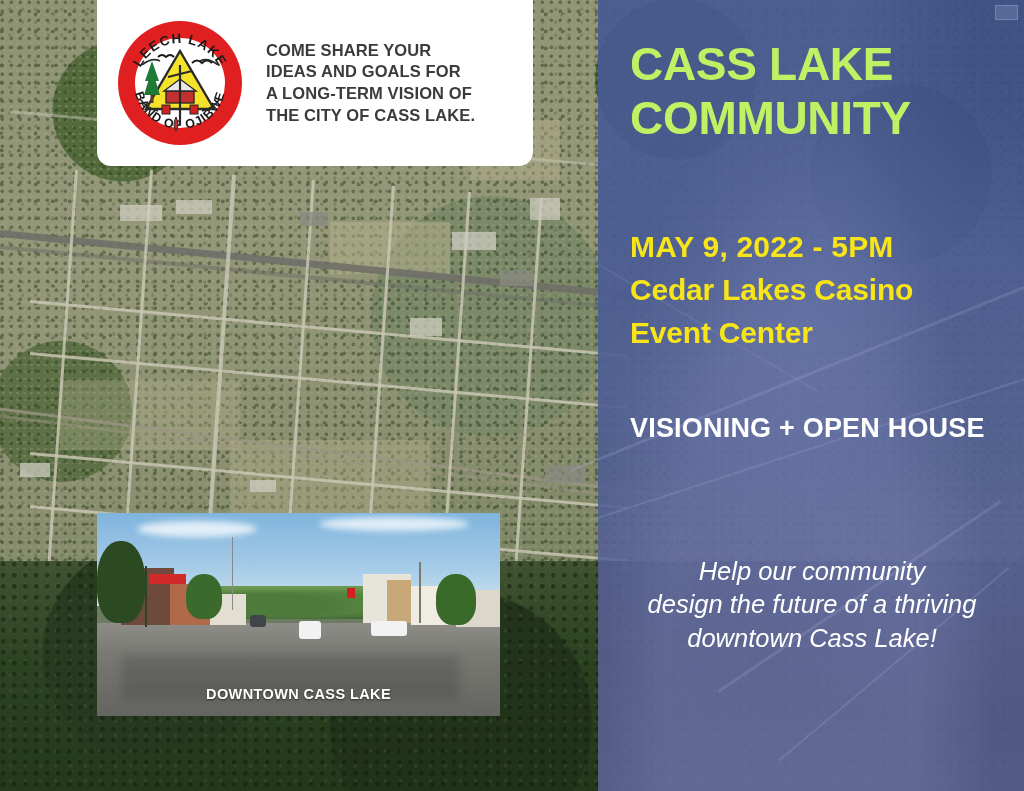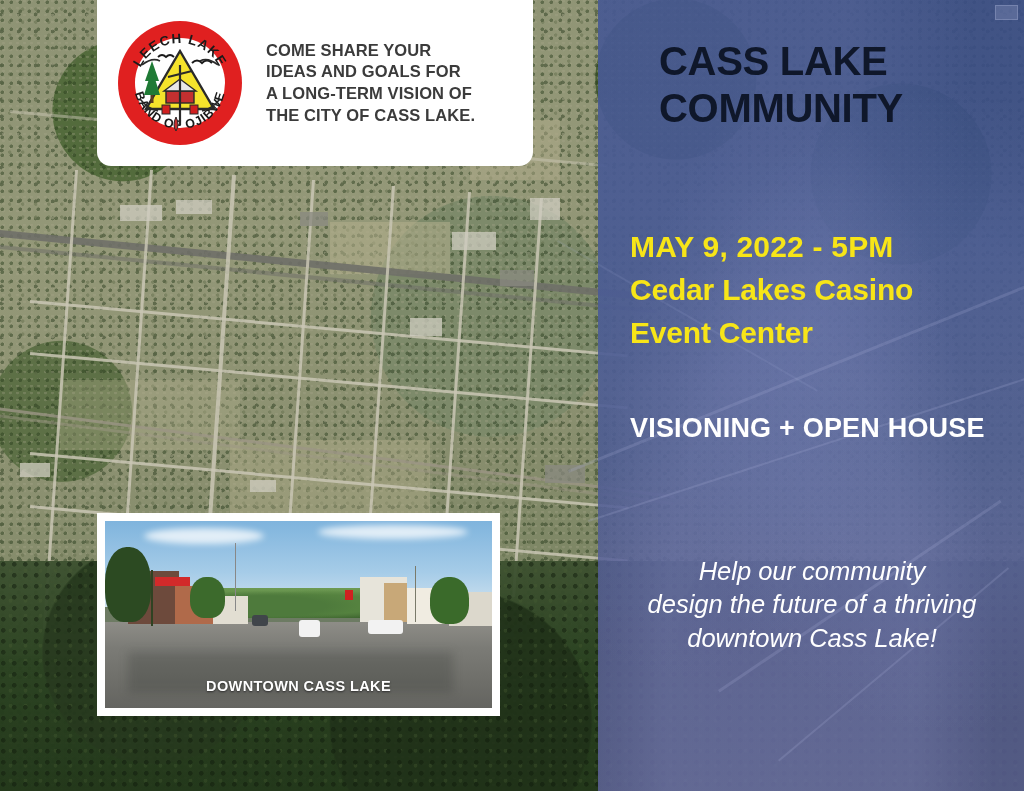--- a/index.html
+++ b/index.html
@@ -83,21 +83,21 @@
   }
   #seal{position:relative;width:124px;height:124px;margin-left:21px;flex:0 0 auto;}
   #seal .ring{position:absolute;inset:0;border-radius:50%;background:#e02020;}
   #seal .inner{position:absolute;inset:17px;border-radius:50%;background:#fff;}
   #seal svg{position:absolute;inset:0;}
   #headertext{margin-left:24px;color:#3b3b3b;font-weight:bold;font-size:16.5px;
      line-height:1.31;letter-spacing:.1px;}
   #headertext div{white-space:nowrap;}
 
   
-  #photo{position:absolute;left:97px;top:513px;width:403px;height:203px;background:#fff;padding:8px;box-sizing:border-box;}
+  #photo{position:absolute;left:97px;top:513px;width:403px;height:203px;background:#fff;box-sizing:border-box;}
   #photoimg{position:relative;width:100%;height:100%;overflow:hidden;background:#6d7b63;}
   #photoimg .sky{position:absolute;left:0;top:0;right:0;height:46%;
      background:linear-gradient(180deg,#7fb4dd 0%,#a6cce8 60%,#cfe2ef 100%);}
   #photoimg .cloud{position:absolute;background:rgba(255,255,255,.75);border-radius:50%;filter:blur(3px);}
   #photoimg .treeline{position:absolute;left:28%;right:30%;top:36%;height:16%;
      background:radial-gradient(ellipse at 30% 60%, #4e7a3c 0 40%, transparent 60%),
                 radial-gradient(ellipse at 65% 55%, #55823f 0 40%, transparent 62%),
                 linear-gradient(#6d9a52,#3f6630);}
   #photoimg .roadway{position:absolute;left:0;right:0;bottom:0;height:46%;
      background:linear-gradient(180deg,#8e8d87 0%,#7b7b76 30%,#6e6e69 70%,#646460 100%);}
@@ -106,22 +106,22 @@
   #photoimg .bldL{position:absolute;background:#6d4a3c;}
   #photoimg .bldR{position:absolute;background:#e7e4da;}
   #photoimg .trunk{position:absolute;background:#2f4222;}
   #photoimg .car{position:absolute;background:#f2f2f2;border-radius:3px;}
   #photoimg .bigtree{position:absolute;border-radius:46% 46% 40% 40%;background:#2c4a22;}
   #caption{position:absolute;left:0;right:0;bottom:14px;text-align:center;color:#fff;
      font-weight:bold;font-size:14.5px;letter-spacing:.4px;
      text-shadow:0 1px 2px rgba(0,0,0,.55);}
 
   
-  #title{position:absolute;left:659px;top:38px;color:#0f172a;font-weight:bold;
-     font-size:40px;line-height:1.17;letter-spacing:-.3px;}
+  #title{position:absolute;left:630px;top:38px;color:#bef264;font-weight:bold;
+     font-size:46px;line-height:1.17;letter-spacing:-.3px;}
   #datetime{position:absolute;left:630px;top:226px;color:#f7e518;font-weight:bold;
      font-size:30px;line-height:1.43;letter-spacing:-.2px;}
   #datetime .l1{letter-spacing:.2px;}
   #eventtype{position:absolute;left:630px;top:413px;color:#fff;font-weight:bold;
      font-size:27px;letter-spacing:.2px;white-space:nowrap;}
   #tagline{position:absolute;left:612px;width:400px;top:555px;color:#fff;
      font-style:italic;font-size:25.5px;line-height:1.31;text-align:center;}
 </style>
 </head>
 <body>

